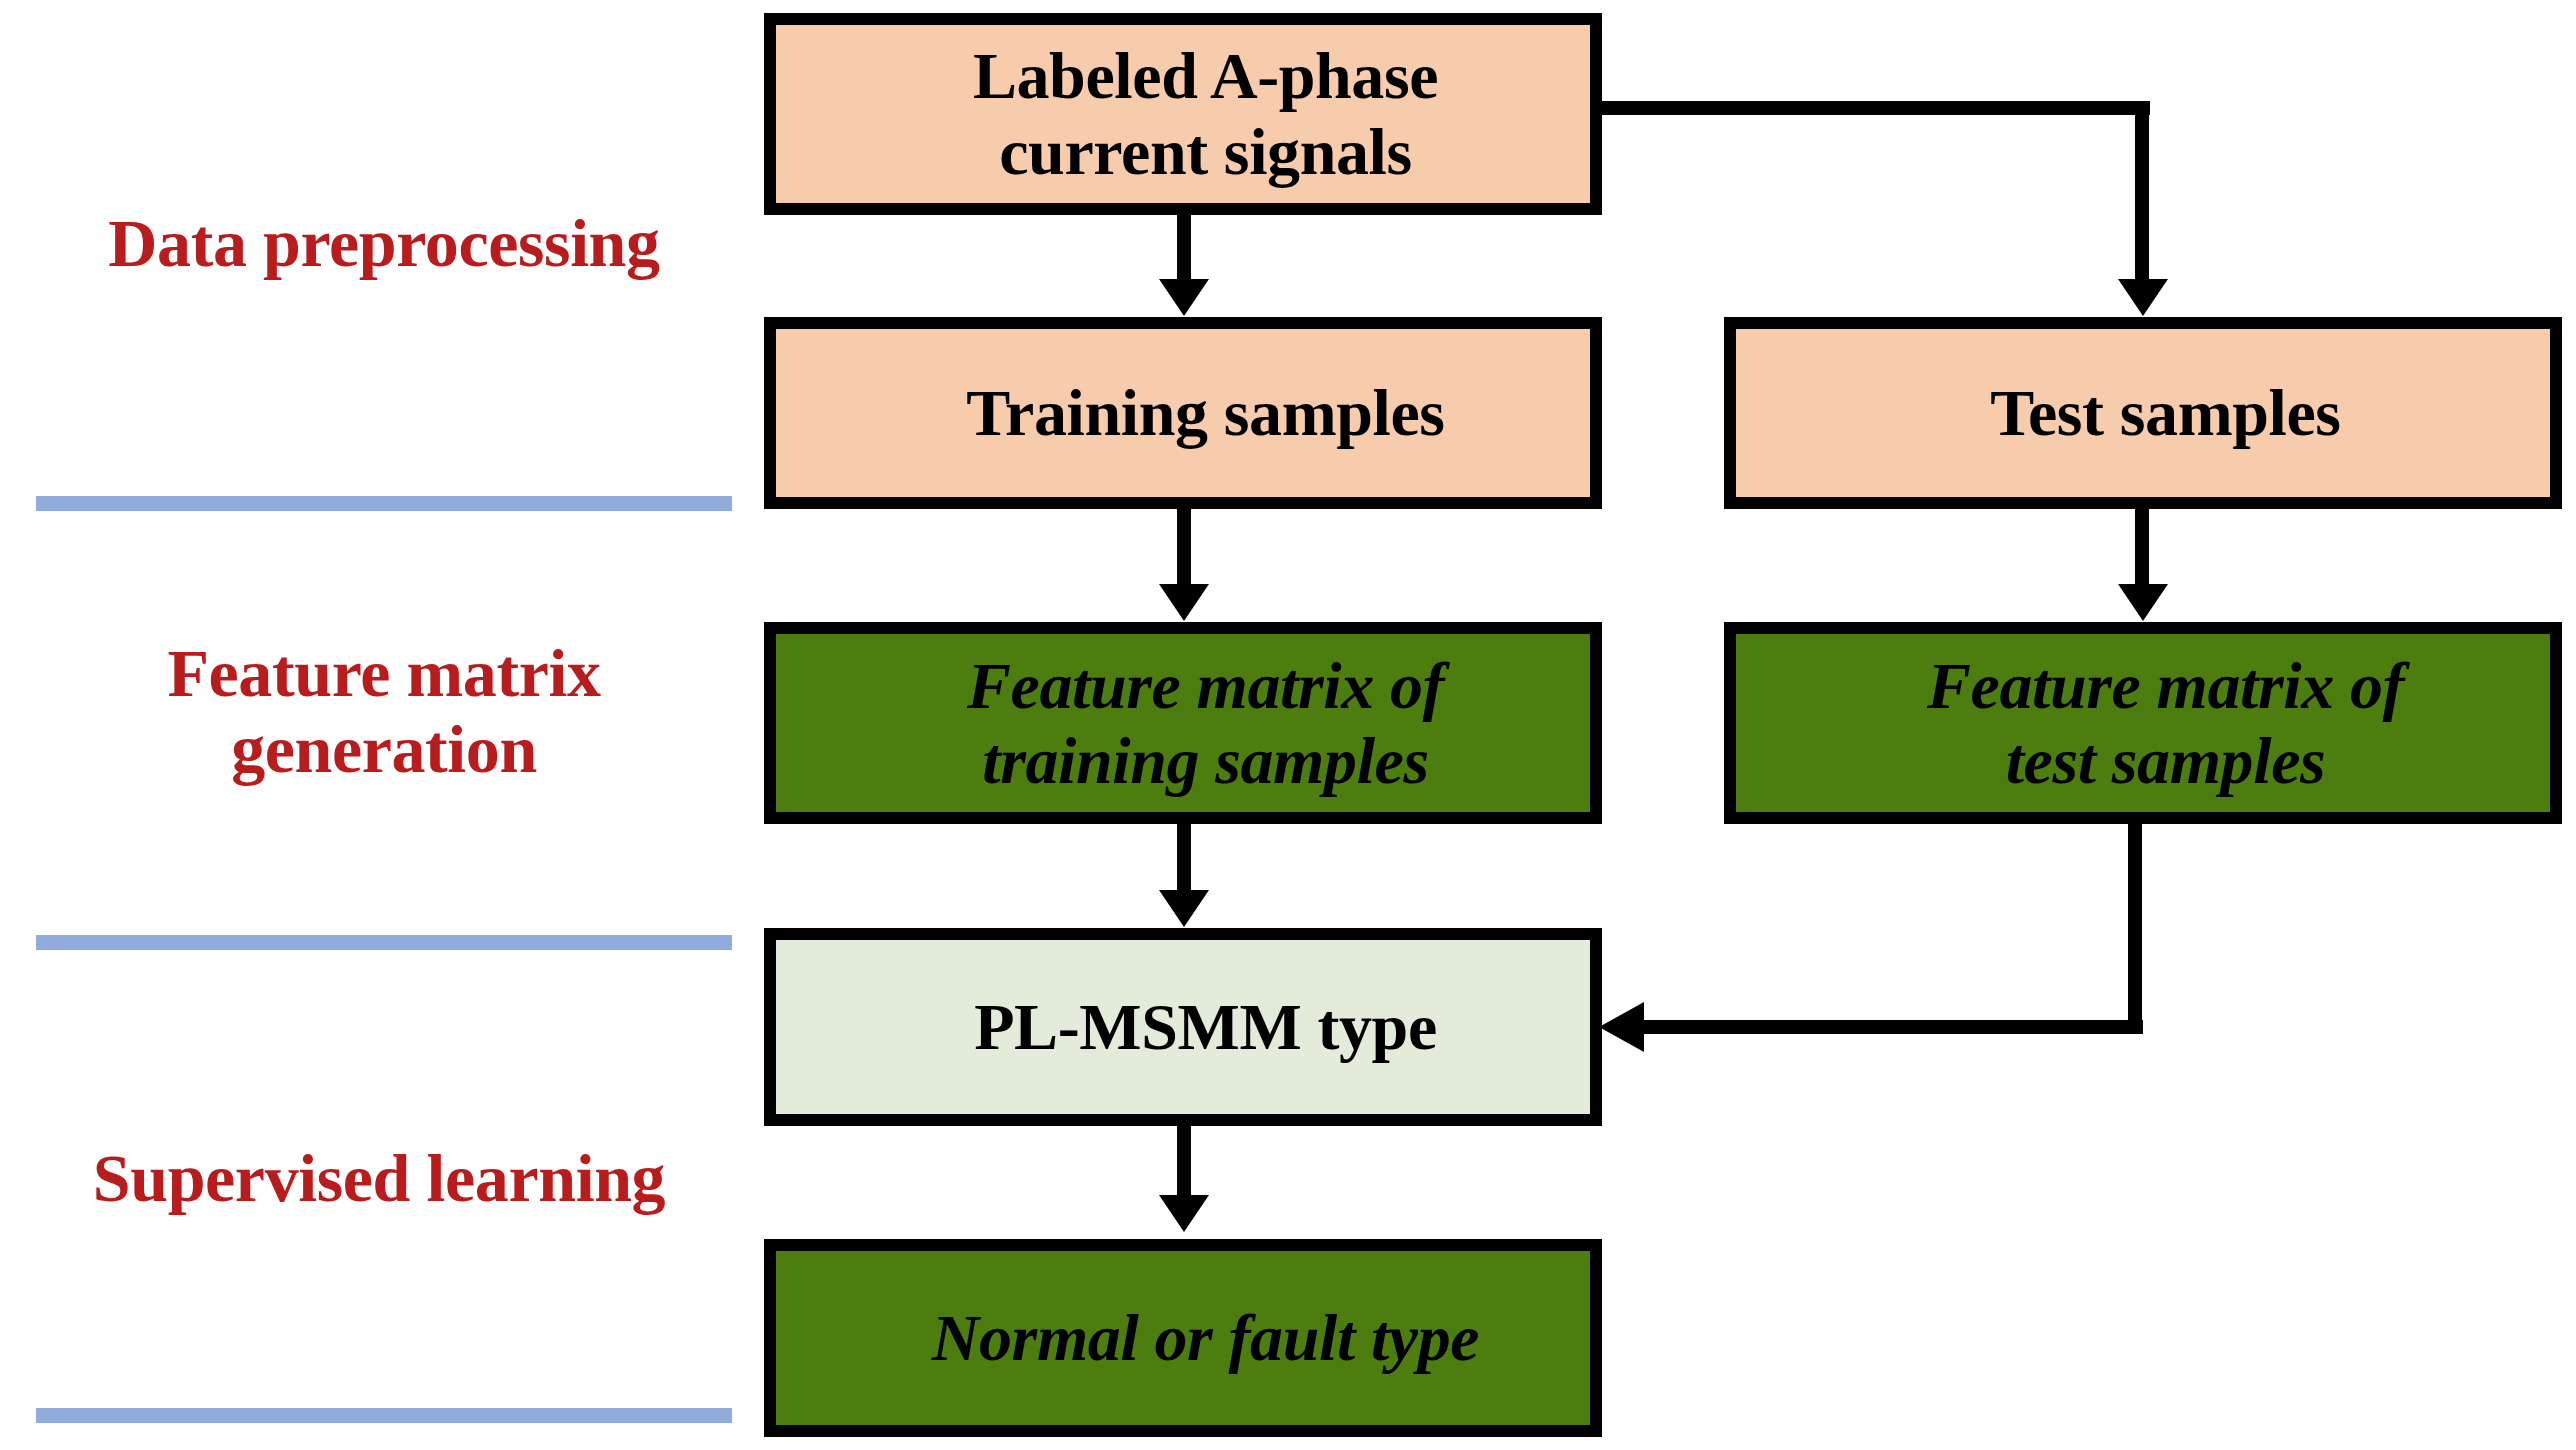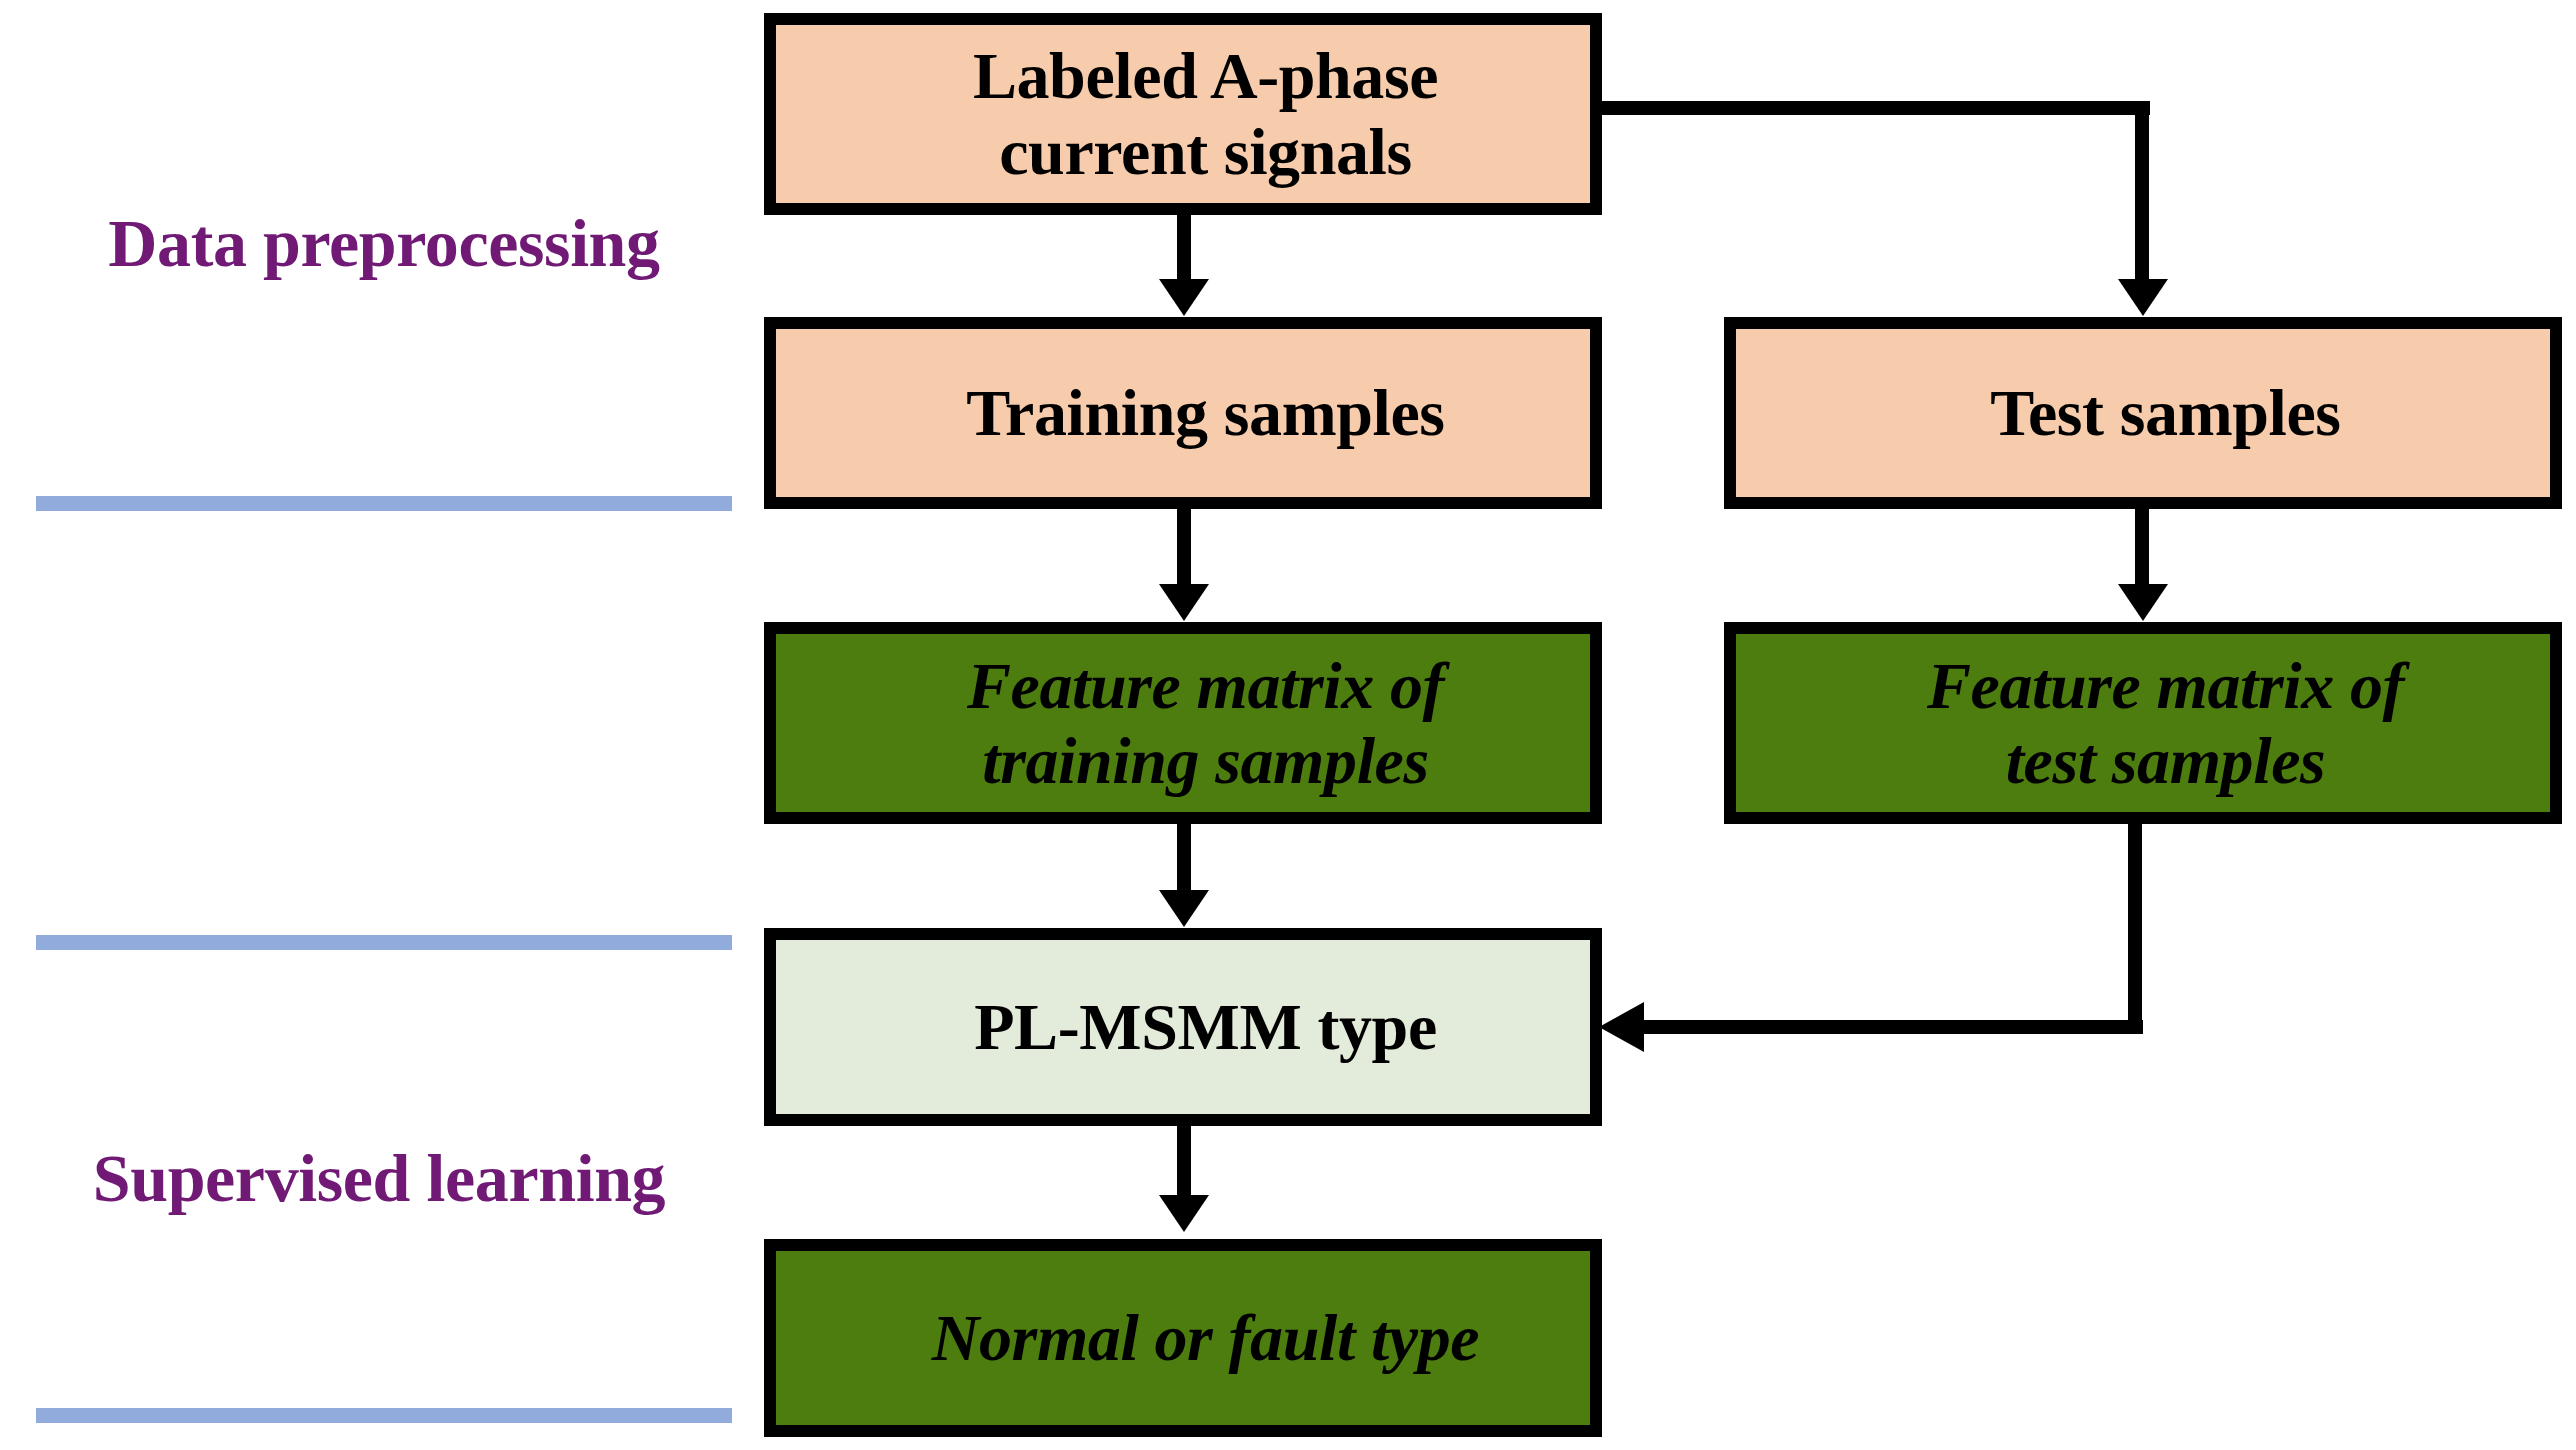--- a/index.html
+++ b/index.html
@@ -13,21 +13,21 @@
     height: 1450px;
     background: #ffffff;
     font-family: "Liberation Serif", "DejaVu Serif", serif;
     overflow: hidden;
   }
 
   
   .stage-label {
     position: absolute;
     font-weight: bold;
-    color: #701a75;
+    color: #b91c1c;
     text-align: center;
     line-height: 1.12;
     white-space: pre-line;
     letter-spacing: -0.4px;
   }
 
   
   .fbox {
     position: absolute;
     box-sizing: border-box;
@@ -102,20 +102,22 @@
     background-repeat: repeat-x;
   }
 </style>
 </head>
 <body>
 
 <div id="root">
 
   <div class="stage-label" style="left:27px; top:205px; width:714px; font-size:68px;">Data preprocessing</div>
 
+  <div class="stage-label" style="left:27px; top:635px; width:714px; font-size:68px;">Feature matrix
+generation</div>
 
   <div class="stage-label" style="left:9px; top:1131px; width:740px; font-size:68px;margin-top:9px;">Supervised learning</div>
 
   <div class="divider" style="left:36px; top:496px; width:696px;"></div>
 
   <div class="divider" style="left:36px; top:935px; width:696px;"></div>
 
   <div class="divider" style="left:36px; top:1408px; width:696px;"></div>
 
   <div class="fbox orange" style="left:764px; top:12.5px; width:838px; height:202px; font-size:66px;">Labeled A-phase

